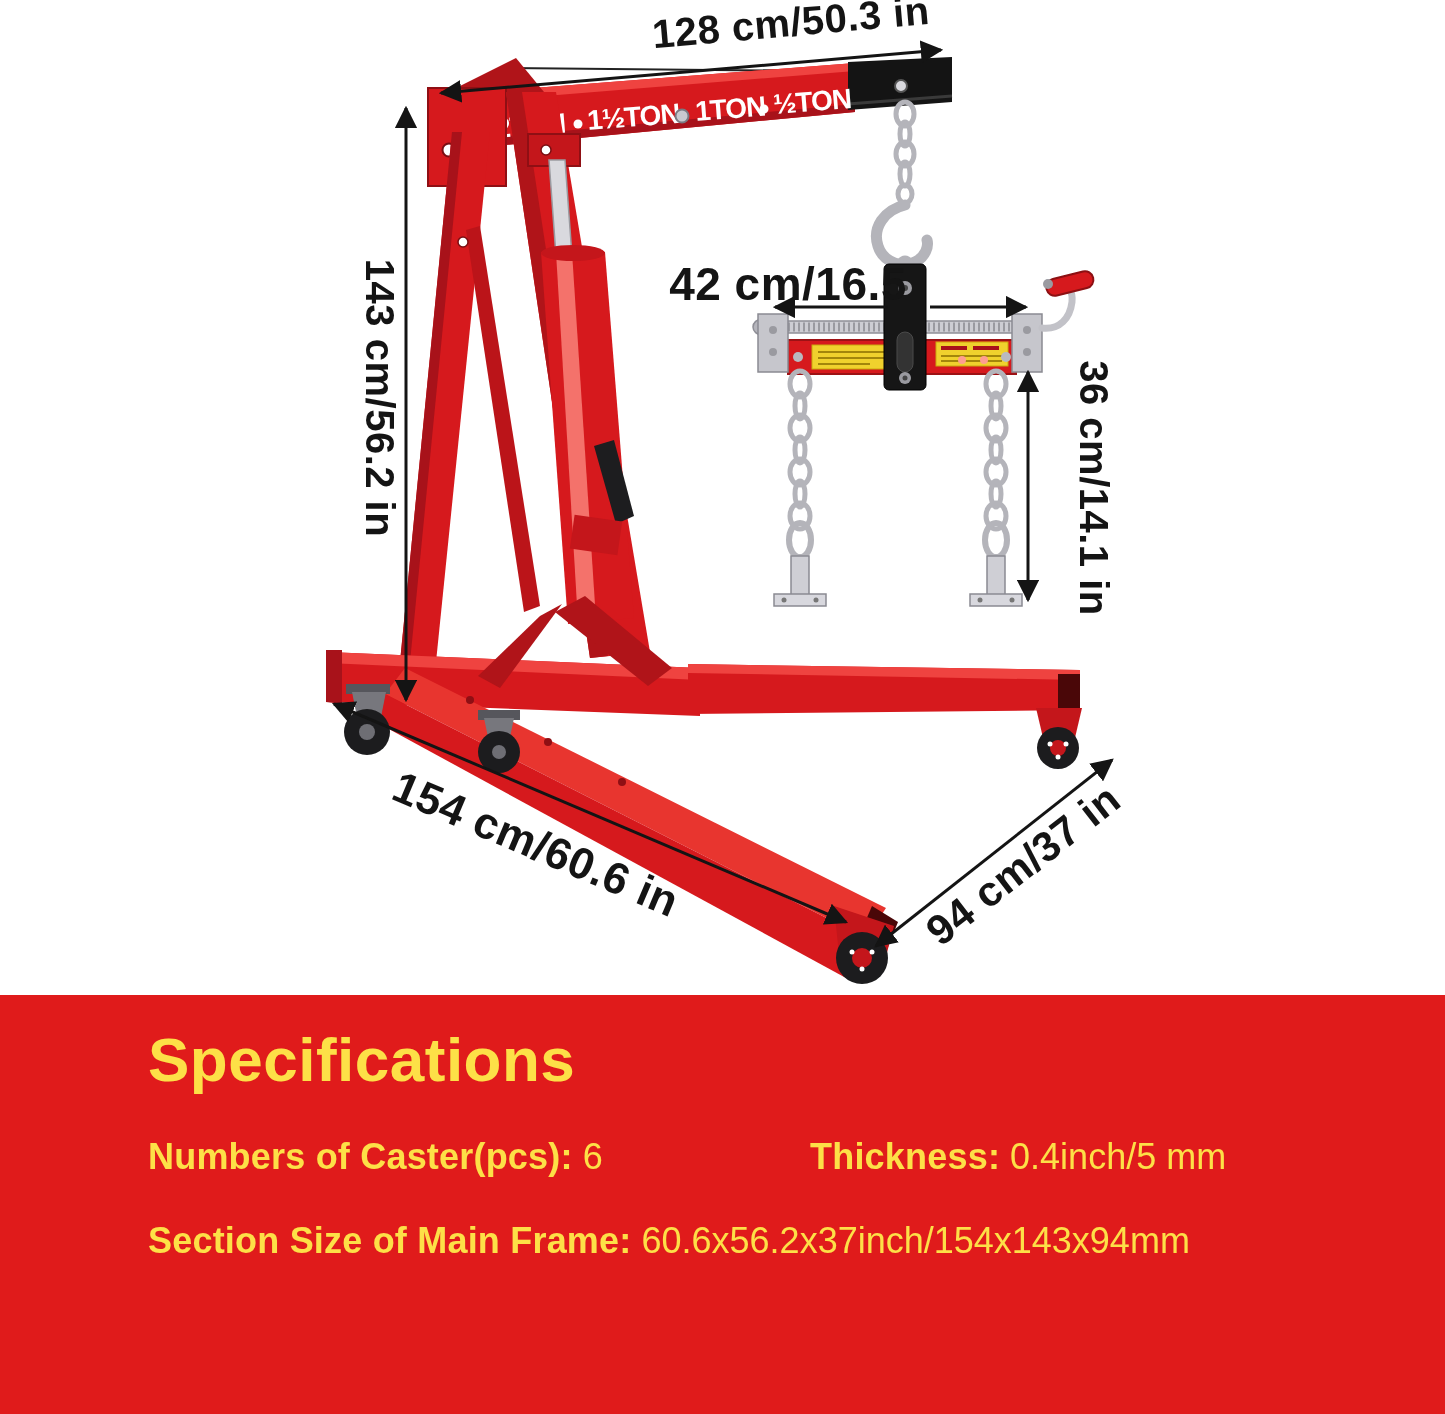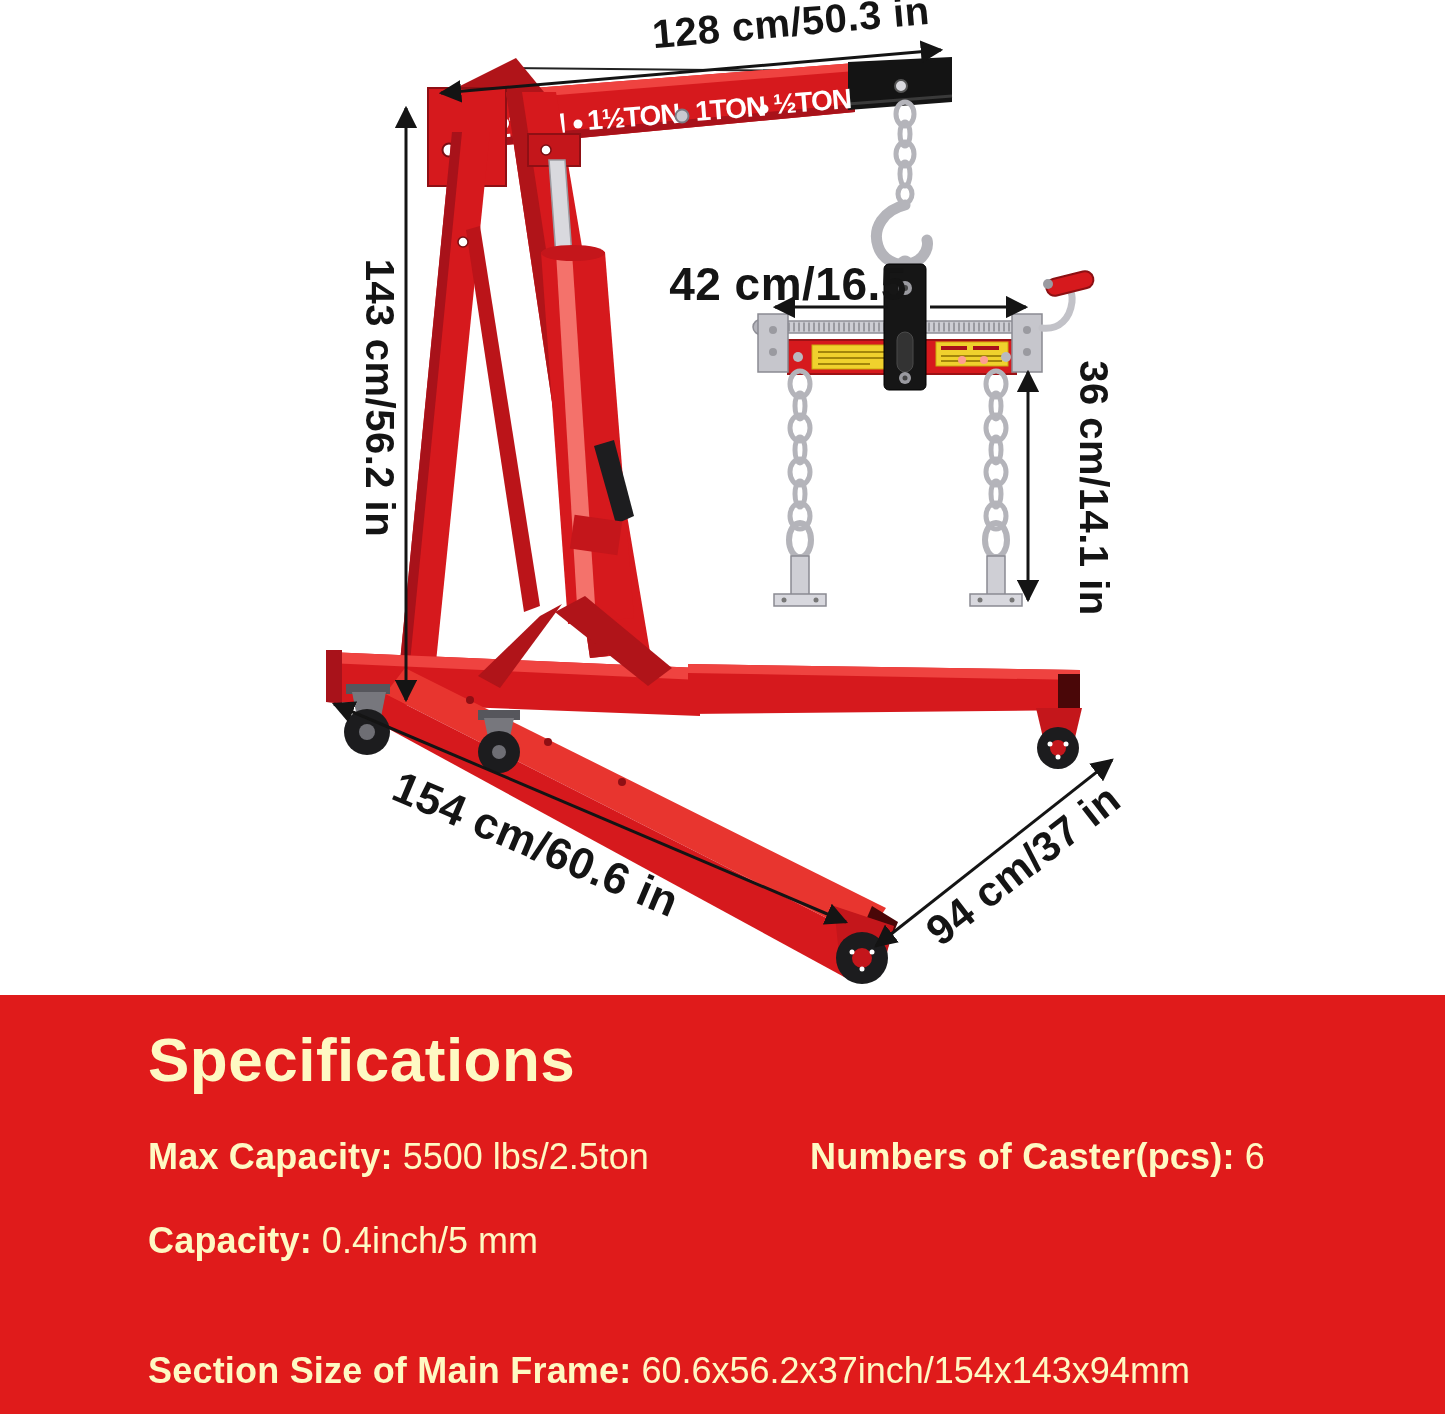--- a/index.html
+++ b/index.html
@@ -5,27 +5,27 @@
   html,body{margin:0;padding:0;background:#ffffff;}
   body{width:1445px;height:1414px;position:relative;overflow:hidden;
        font-family:"Liberation Sans",sans-serif;}
   svg{position:absolute;left:0;top:0;display:block;}
   svg text{font-family:"Liberation Sans",sans-serif;fill:#141414;font-weight:800;}
   .dim{letter-spacing:.5px;}
   .boomtxt{fill:#ffffff;font-size:28px;letter-spacing:-1px;}
   .tinyline{stroke:#8a6d00;stroke-width:1.5;}
   
   .panel{position:absolute;left:0;top:995px;width:1445px;height:419px;
-         background:#e01b1b;color:#fef9c3;}
+         background:#e01b1b;color:#fde047;}
   .panel h2{margin:34px 0 0 148px;font-size:62px;font-weight:800;letter-spacing:.5px;line-height:1;}
   .grid{display:grid;grid-template-columns:662px auto;margin:48px 40px 0 148px;
         row-gap:48px;font-size:36px;line-height:1;align-items:baseline;}
   .item .lab{font-weight:800;letter-spacing:.2px;}
   .item .val{font-weight:400;margin-left:10px;}
-  .wide{grid-column:1 / span 2;margin-top:46px;}
+  .wide{grid-column:1 / span 2;}
 </style>
 </head>
 <body>
 
 <svg width="1445" height="995" viewBox="0 0 1445 995">
   <defs>
     <marker id="ah" viewBox="0 0 10 10" refX="9" refY="5" markerWidth="7.5" markerHeight="7.5" orient="auto-start-reverse">
       <path d="M0,0 L10,5 L0,10 z" fill="#141414"></path>
     </marker>
   </defs>
@@ -235,25 +235,22 @@
   <text class="dim" font-size="46" text-anchor="middle" transform="translate(788,300)">42 cm/16.5</text>
   <text class="dim" font-size="40" text-anchor="middle" transform="translate(1080,488) rotate(90)">36 cm/14.1 in</text>
   <text class="dim" font-size="44" text-anchor="middle" transform="translate(530,858) rotate(23)">154 cm/60.6 in</text>
   <text class="dim" font-size="42" text-anchor="middle" transform="translate(1032,876) rotate(-38)">94 cm/37 in</text>
 </svg>
 
 <div class="panel">
   <h2>Specifications</h2>
   <div class="grid">
     <div class="item">
-      <span class="lab">Max Capacity:</span><span class="val">5500 lbs/2.5ton</span>
-    </div>
-    <div class="item">
       <span class="lab">Numbers of Caster(pcs):</span><span class="val">6</span>
     </div>
     <div class="item">
-      <span class="lab">Capacity:</span><span class="val">0.4inch/5 mm</span>
+      <span class="lab">Thickness:</span><span class="val">0.4inch/5 mm</span>
     </div>
     <div class="item wide">
       <span class="lab">Section Size of Main Frame:</span><span class="val">60.6x56.2x37inch/154x143x94mm</span>
     </div>
   </div>
 </div>
 
 </body></html>

